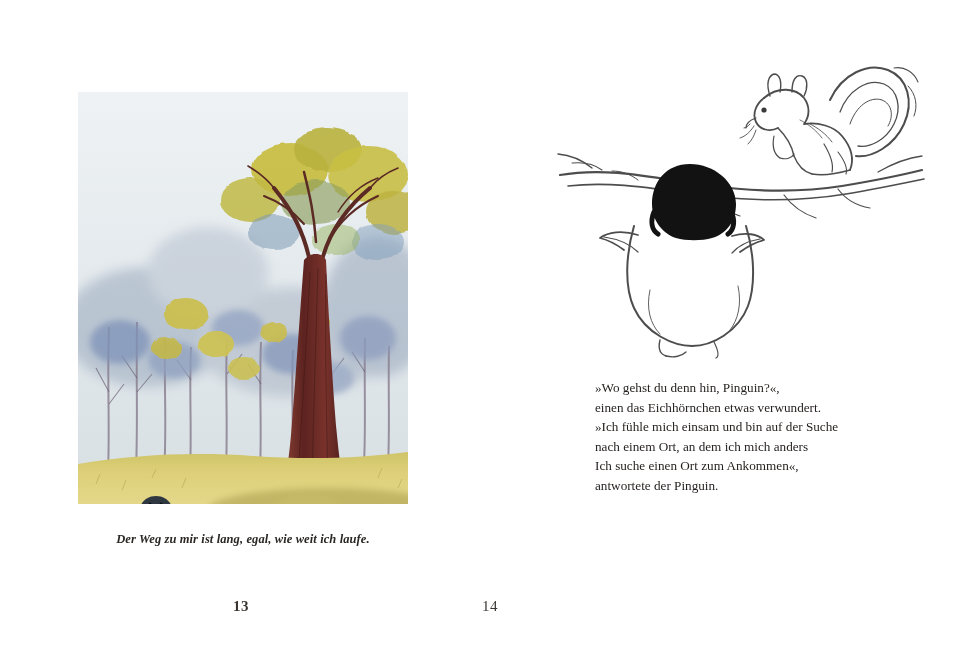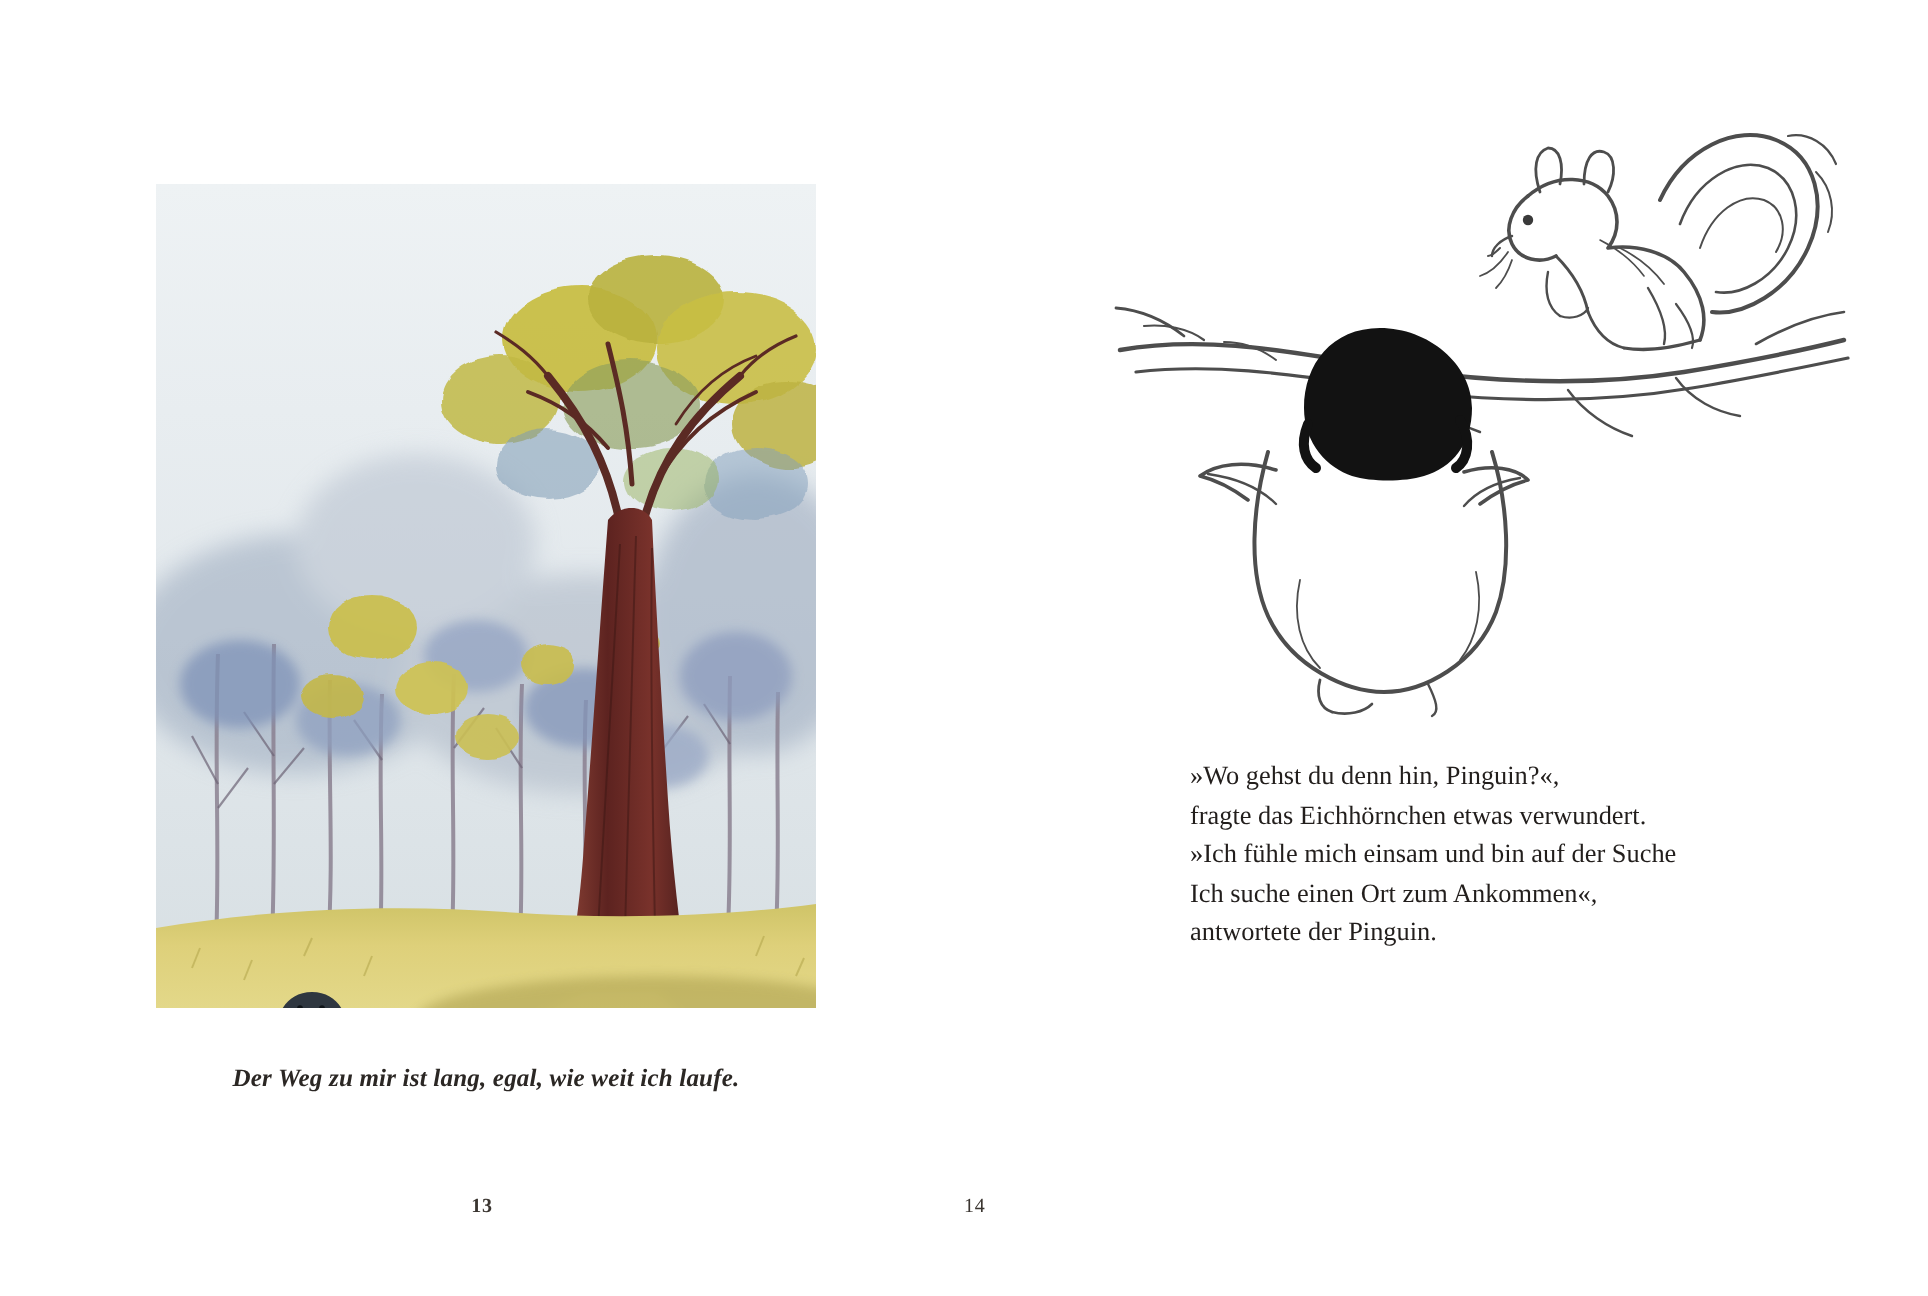--- a/index.html
+++ b/index.html
@@ -47,21 +47,21 @@
     width: 330px;
     text-align: center;
     font-style: italic;
     font-size: 12.5px;
     letter-spacing: 0.1px;
     color: #2b2724;
   }
 
   .folio {
     position: absolute;
-    font-size: 10px;
+    font-size: 15px;
     color: #3a3530;
     letter-spacing: 0.4px;
   }
   .folio-left {
     left: 0; width: 482px;
     top: 598px;
     text-align: center;
   }
   .folio-right {
     left: 0; width: 482px;
@@ -317,22 +317,23 @@
         <path d="M148 124 C124 124 110 142 110 164 C110 182 122 194 134 198
                  C144 201 160 201 170 198 C184 194 194 182 194 164
                  C194 142 172 124 148 124 Z" fill="#121212"></path>
         <path d="M112 172 C108 182 110 190 116 194" stroke="#121212" stroke-width="5" fill="none" stroke-linecap="round"></path>
         <path d="M188 170 C194 180 192 190 186 194" stroke="#121212" stroke-width="5" fill="none" stroke-linecap="round"></path>
       </svg>
     </div>
 
     <div class="body-text">
       <p>»Wo gehst du denn hin, Pinguin?«,</p>
-      <p>fragte das Eichhörnchen etwas verwundert.</p>
+      <p>einen das Eichhörnchen etwas verwundert.</p>
       <p>»Ich fühle mich einsam und bin auf der Suche</p>
+      <p>nach einem Ort, an dem ich mich anders</p>
       <p>Ich suche einen Ort zum Ankommen«,</p>
       <p>antwortete der Pinguin.</p>
     </div>
 
     <div class="folio folio-right">14</div>
   </div>
 
 </div>
 
 </body></html>

